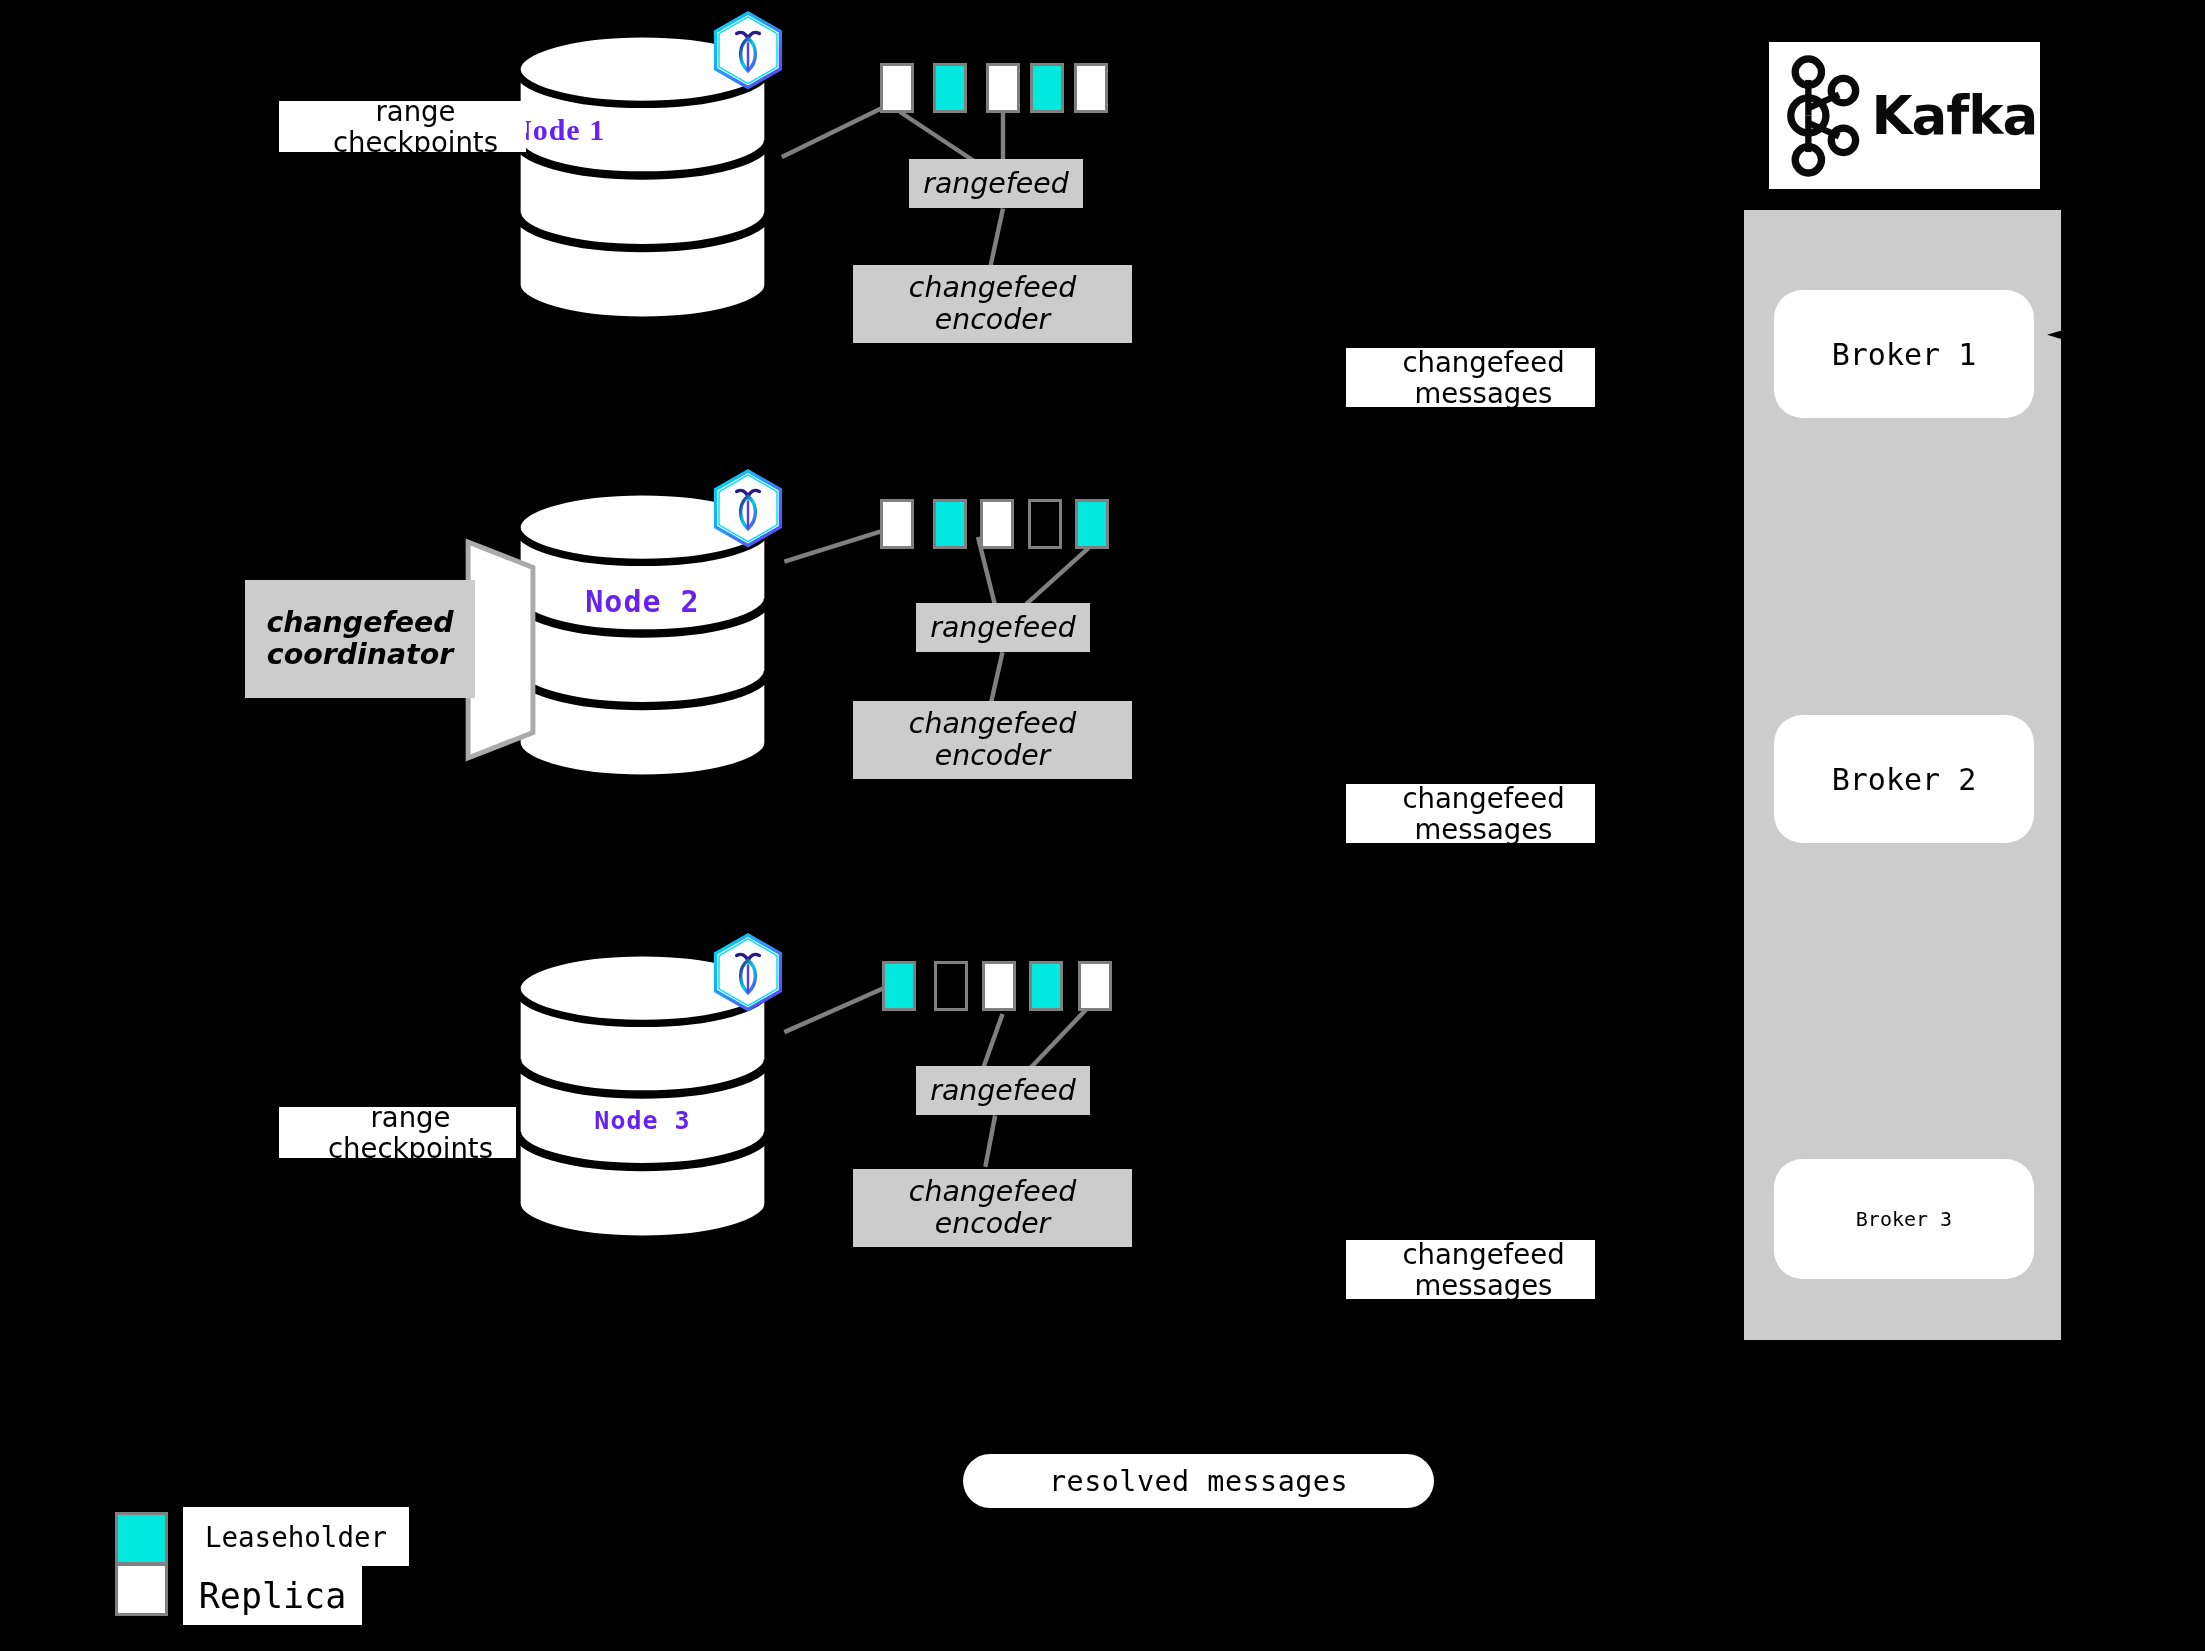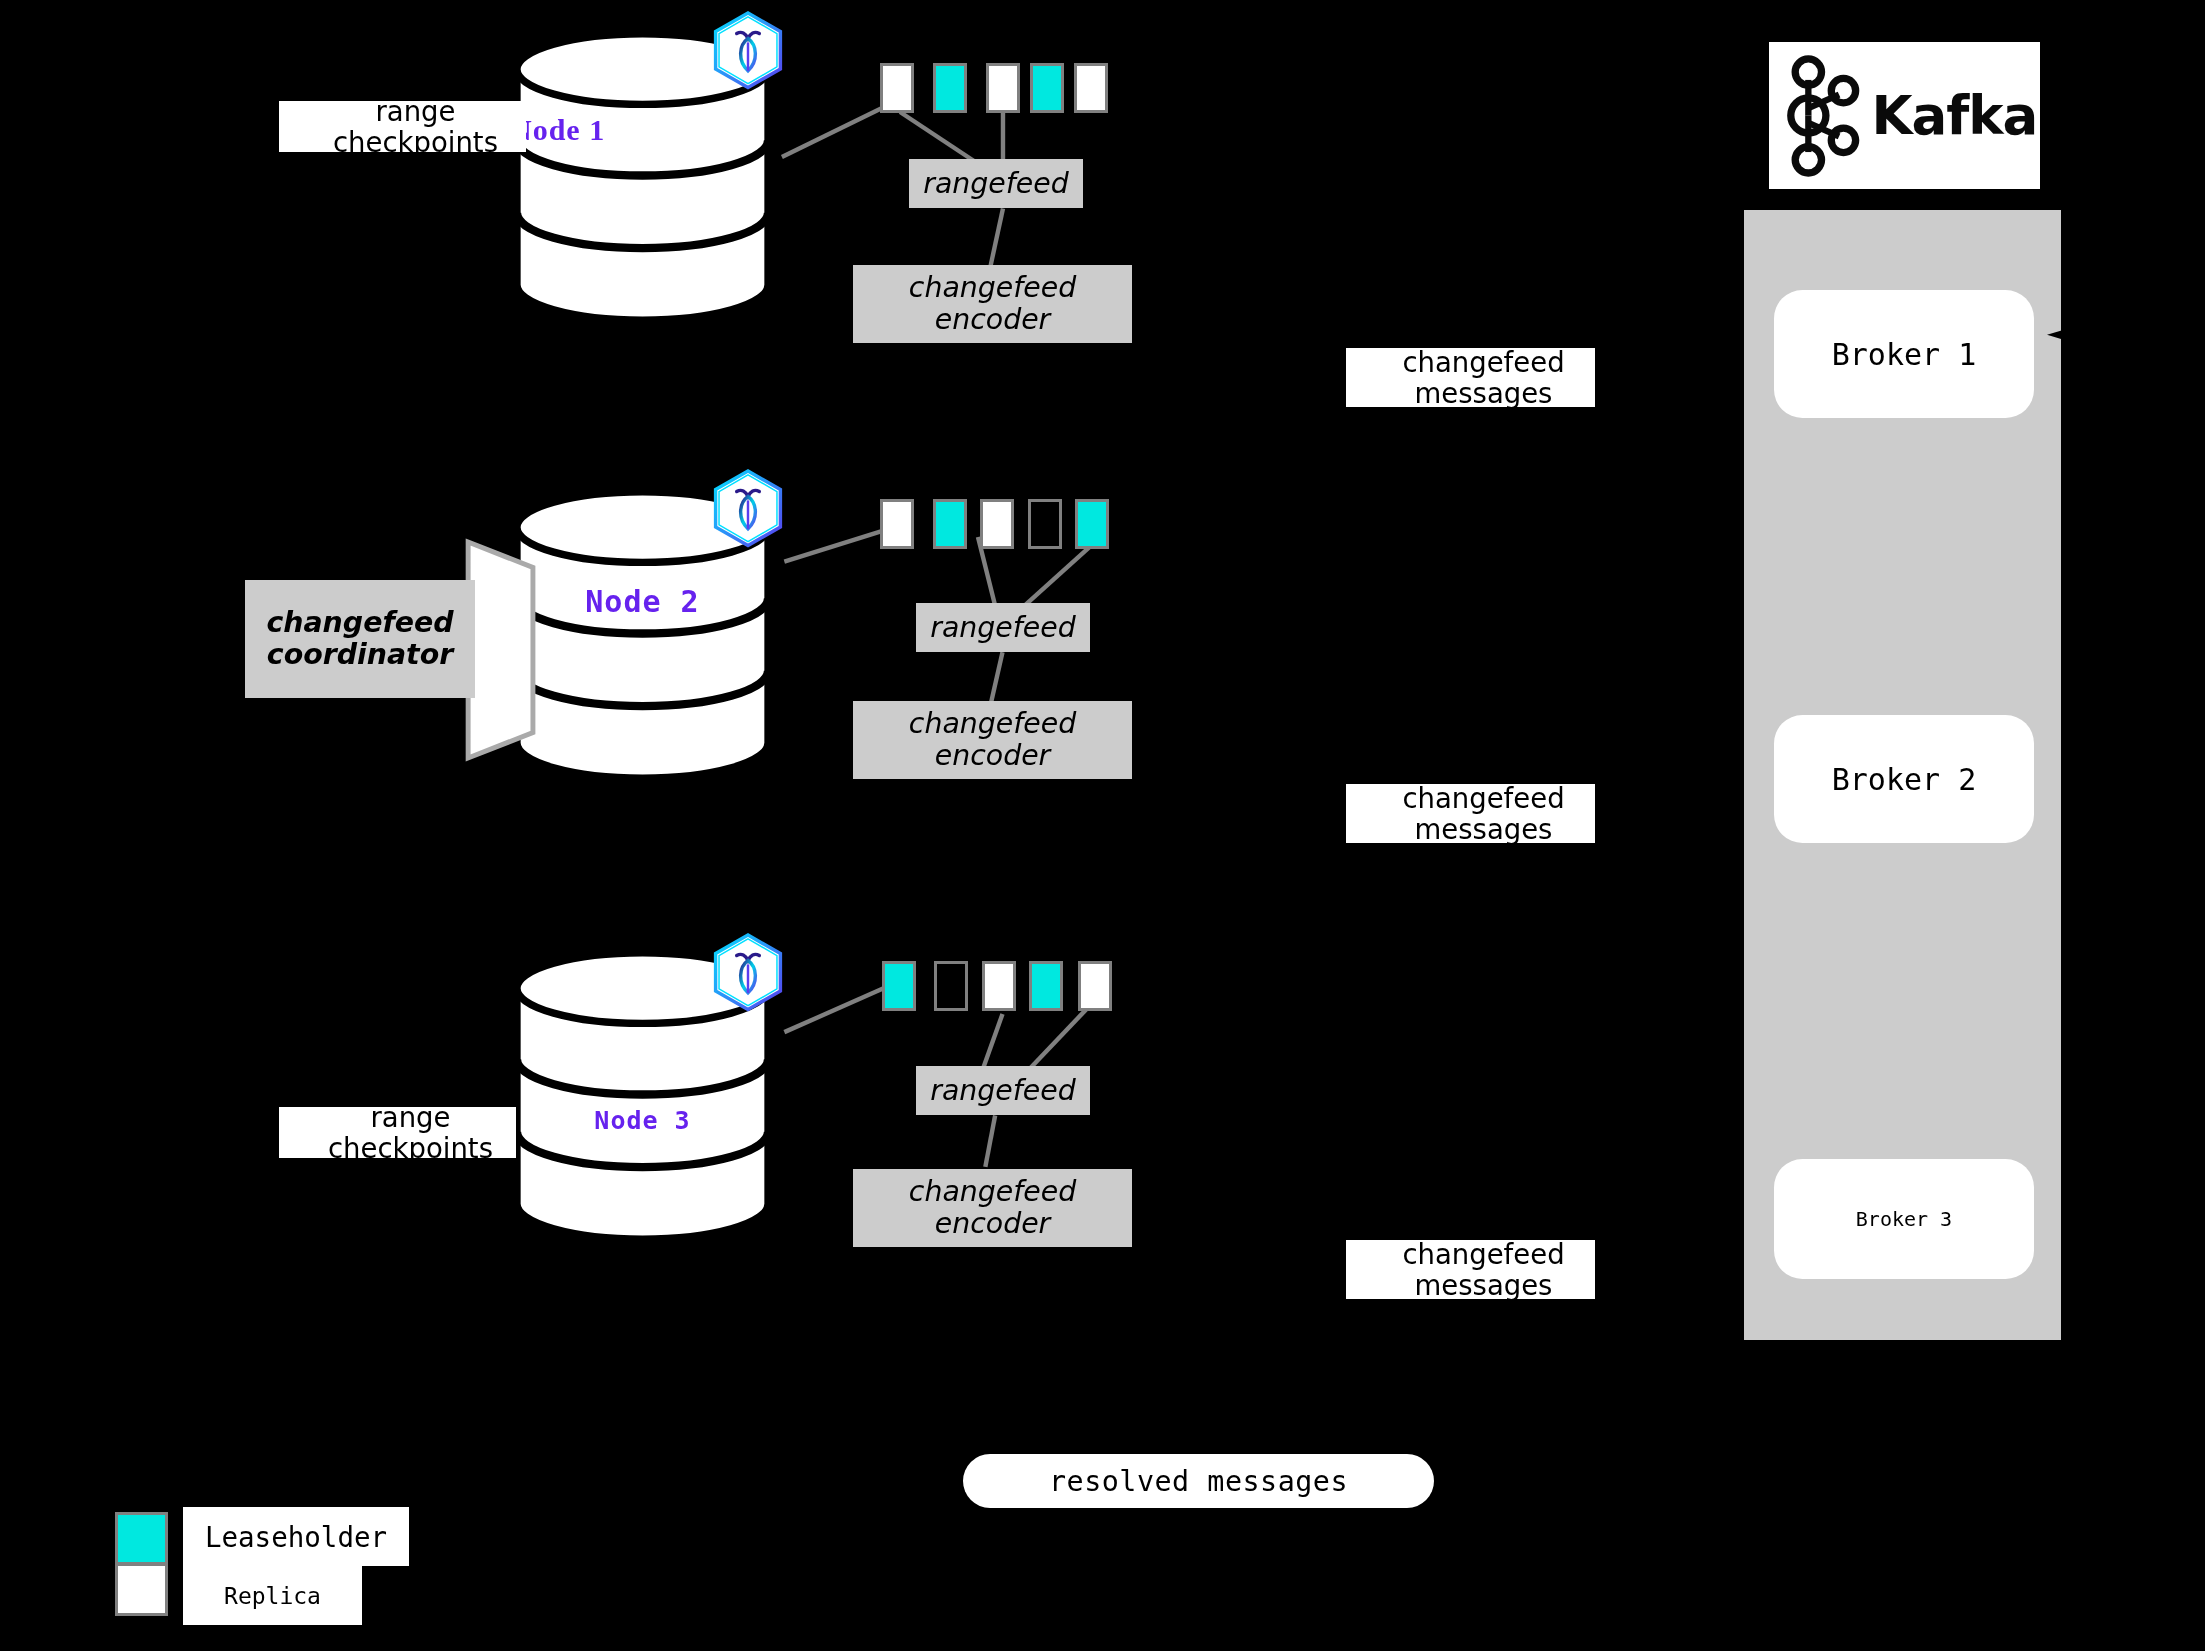--- a/index.html
+++ b/index.html
@@ -255,16 +255,16 @@
 
   <div class="abs broker" style="left:1774px;top:290px;width:260px;height:128px;font-size:30px;">Broker 1</div>
   <div class="abs broker" style="left:1774px;top:715px;width:260px;height:128px;font-size:30px;">Broker 2</div>
   <div class="abs broker" style="left:1774px;top:1159px;width:260px;height:120px;font-size:20px;">Broker 3</div>
 
   <div class="abs pill" style="left:963px;top:1454px;width:471px;height:54px;font-size:28.4px;">resolved messages</div>
 
   <div class="abs legend-swatch" style="left:115px;top:1512px;width:53px;height:53px;background:#00e8e0;"></div>
   <div class="abs legend-swatch" style="left:115px;top:1563px;width:53px;height:53px;background:#ffffff;"></div>
   <div class="abs legend-text" style="left:183px;top:1507px;width:226px;height:59px;font-size:27.5px;">Leaseholder</div>
-  <div class="abs legend-text" style="left:183px;top:1566px;width:179px;height:59px;font-size:23px;">Replica</div>
+  <div class="abs legend-text" style="left:183px;top:1566px;width:179px;height:59px;font-size:35px;">Replica</div>
 
 </div>
 
 
 </body></html>

